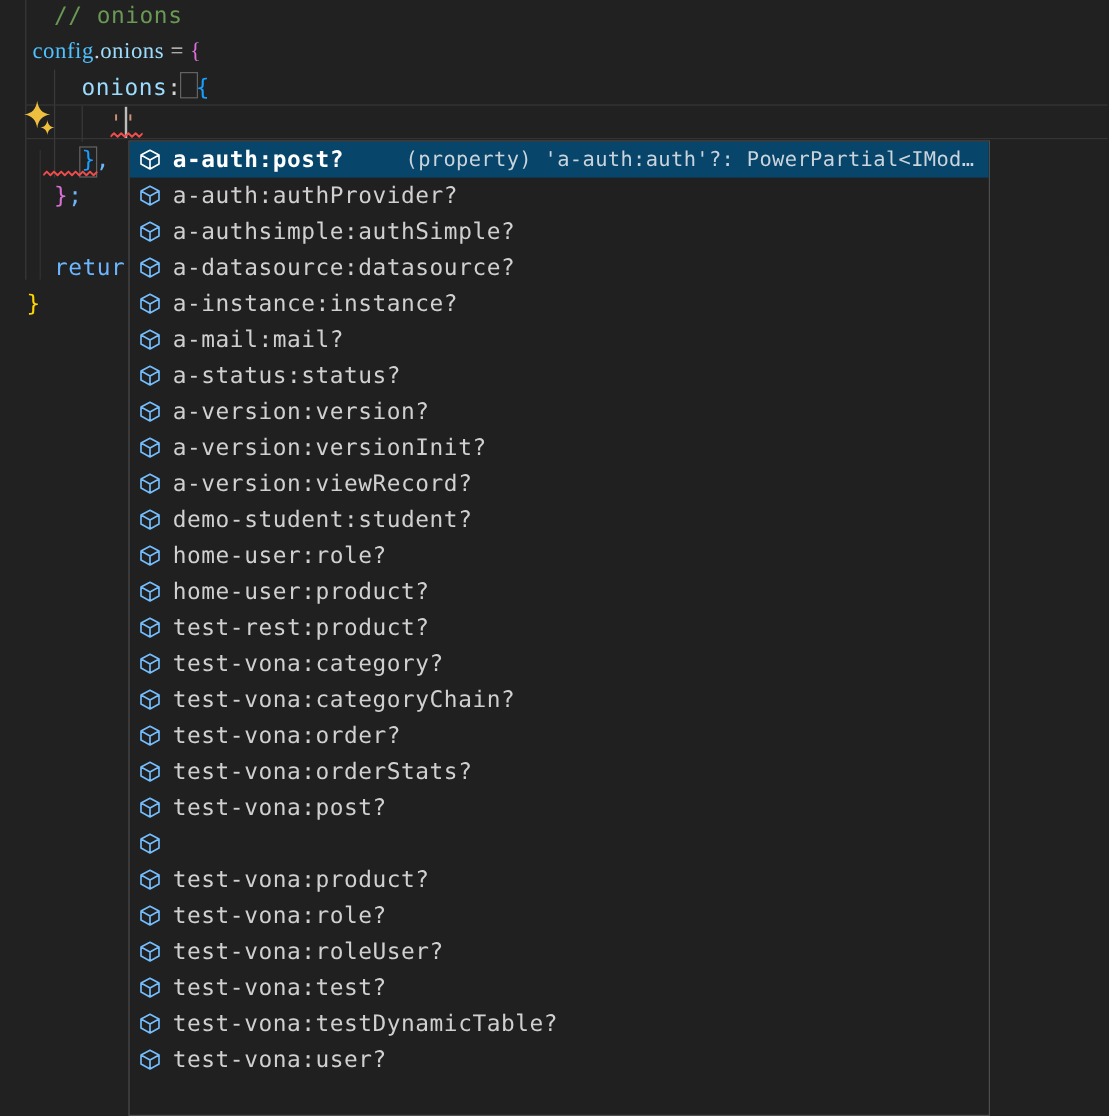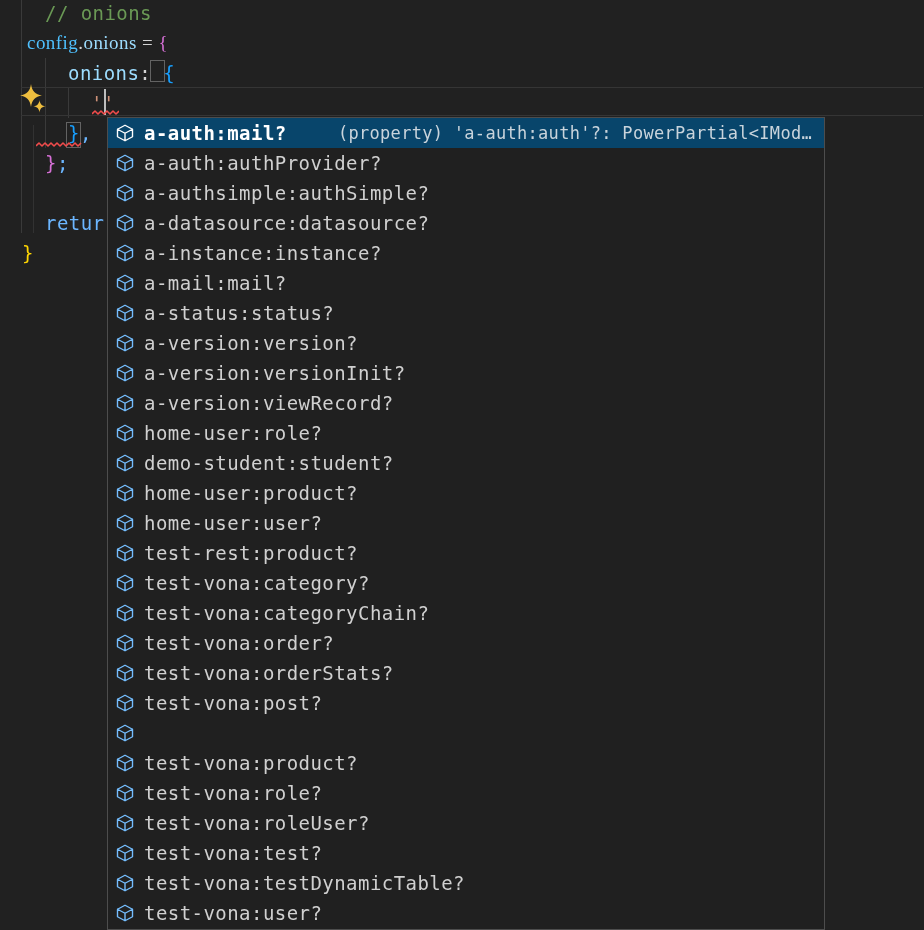--- a/index.html
+++ b/index.html
@@ -72,21 +72,21 @@
       <path d="M0 5 L3 2 L6 5 L9 2 L12 5 L15 2 L18 5 L21 2 L24 5 L27 2 L30 5 L33 2 L36 5 L39 2 L42 5 L45 2" stroke="#F14C4C" stroke-width="1.6" fill="none" stroke-linejoin="round"></path>
     </svg>
 
   <div class="suggest" id="suggest-list">
       <div class="suggest-row selected">
         <span class="s-icon">
           <svg width="20" height="20" viewBox="0 0 16 16" fill="none">
             <path d="M8 1.8 L14 5 L8 8.2 L2 5 Z M2 5 L2 11 L8 14.2 L8 8.2 M14 5 L14 11 L8 14.2" stroke="#FFFFFF" stroke-width="1.1" stroke-linejoin="round" stroke-linecap="round"></path>
           </svg>
         </span>
-        <span class="s-label">a-auth:mail?</span>
+        <span class="s-label">a-auth:post?</span>
         <span class="s-detail">(property) 'a-auth:auth'?: PowerPartial&lt;IMod…</span>
       </div>
       <div class="suggest-row">
         <span class="s-icon">
           <svg width="20" height="20" viewBox="0 0 16 16" fill="none">
             <path d="M8 1.8 L14 5 L8 8.2 L2 5 Z M2 5 L2 11 L8 14.2 L8 8.2 M14 5 L14 11 L8 14.2" stroke="#75BEFF" stroke-width="1.1" stroke-linejoin="round" stroke-linecap="round"></path>
           </svg>
         </span>
         <span class="s-label">a-auth:authProvider?</span>
       </div>
@@ -153,52 +153,44 @@
           </svg>
         </span>
         <span class="s-label">a-version:viewRecord?</span>
       </div>
       <div class="suggest-row">
         <span class="s-icon">
           <svg width="20" height="20" viewBox="0 0 16 16" fill="none">
             <path d="M8 1.8 L14 5 L8 8.2 L2 5 Z M2 5 L2 11 L8 14.2 L8 8.2 M14 5 L14 11 L8 14.2" stroke="#75BEFF" stroke-width="1.1" stroke-linejoin="round" stroke-linecap="round"></path>
           </svg>
         </span>
+        <span class="s-label">demo-student:student?</span>
+      </div>
+      <div class="suggest-row">
+        <span class="s-icon">
+          <svg width="20" height="20" viewBox="0 0 16 16" fill="none">
+            <path d="M8 1.8 L14 5 L8 8.2 L2 5 Z M2 5 L2 11 L8 14.2 L8 8.2 M14 5 L14 11 L8 14.2" stroke="#75BEFF" stroke-width="1.1" stroke-linejoin="round" stroke-linecap="round"></path>
+          </svg>
+        </span>
         <span class="s-label">home-user:role?</span>
       </div>
       <div class="suggest-row">
         <span class="s-icon">
           <svg width="20" height="20" viewBox="0 0 16 16" fill="none">
             <path d="M8 1.8 L14 5 L8 8.2 L2 5 Z M2 5 L2 11 L8 14.2 L8 8.2 M14 5 L14 11 L8 14.2" stroke="#75BEFF" stroke-width="1.1" stroke-linejoin="round" stroke-linecap="round"></path>
           </svg>
         </span>
-        <span class="s-label">demo-student:student?</span>
-      </div>
-      <div class="suggest-row">
-        <span class="s-icon">
-          <svg width="20" height="20" viewBox="0 0 16 16" fill="none">
-            <path d="M8 1.8 L14 5 L8 8.2 L2 5 Z M2 5 L2 11 L8 14.2 L8 8.2 M14 5 L14 11 L8 14.2" stroke="#75BEFF" stroke-width="1.1" stroke-linejoin="round" stroke-linecap="round"></path>
-          </svg>
-        </span>
         <span class="s-label">home-user:product?</span>
       </div>
       <div class="suggest-row">
         <span class="s-icon">
           <svg width="20" height="20" viewBox="0 0 16 16" fill="none">
             <path d="M8 1.8 L14 5 L8 8.2 L2 5 Z M2 5 L2 11 L8 14.2 L8 8.2 M14 5 L14 11 L8 14.2" stroke="#75BEFF" stroke-width="1.1" stroke-linejoin="round" stroke-linecap="round"></path>
           </svg>
         </span>
-        <span class="s-label">home-user:user?</span>
-      </div>
-      <div class="suggest-row">
-        <span class="s-icon">
-          <svg width="20" height="20" viewBox="0 0 16 16" fill="none">
-            <path d="M8 1.8 L14 5 L8 8.2 L2 5 Z M2 5 L2 11 L8 14.2 L8 8.2 M14 5 L14 11 L8 14.2" stroke="#75BEFF" stroke-width="1.1" stroke-linejoin="round" stroke-linecap="round"></path>
-          </svg>
-        </span>
         <span class="s-label">test-rest:product?</span>
       </div>
       <div class="suggest-row">
         <span class="s-icon">
           <svg width="20" height="20" viewBox="0 0 16 16" fill="none">
             <path d="M8 1.8 L14 5 L8 8.2 L2 5 Z M2 5 L2 11 L8 14.2 L8 8.2 M14 5 L14 11 L8 14.2" stroke="#75BEFF" stroke-width="1.1" stroke-linejoin="round" stroke-linecap="round"></path>
           </svg>
         </span>
         <span class="s-label">test-vona:category?</span>
       </div>

